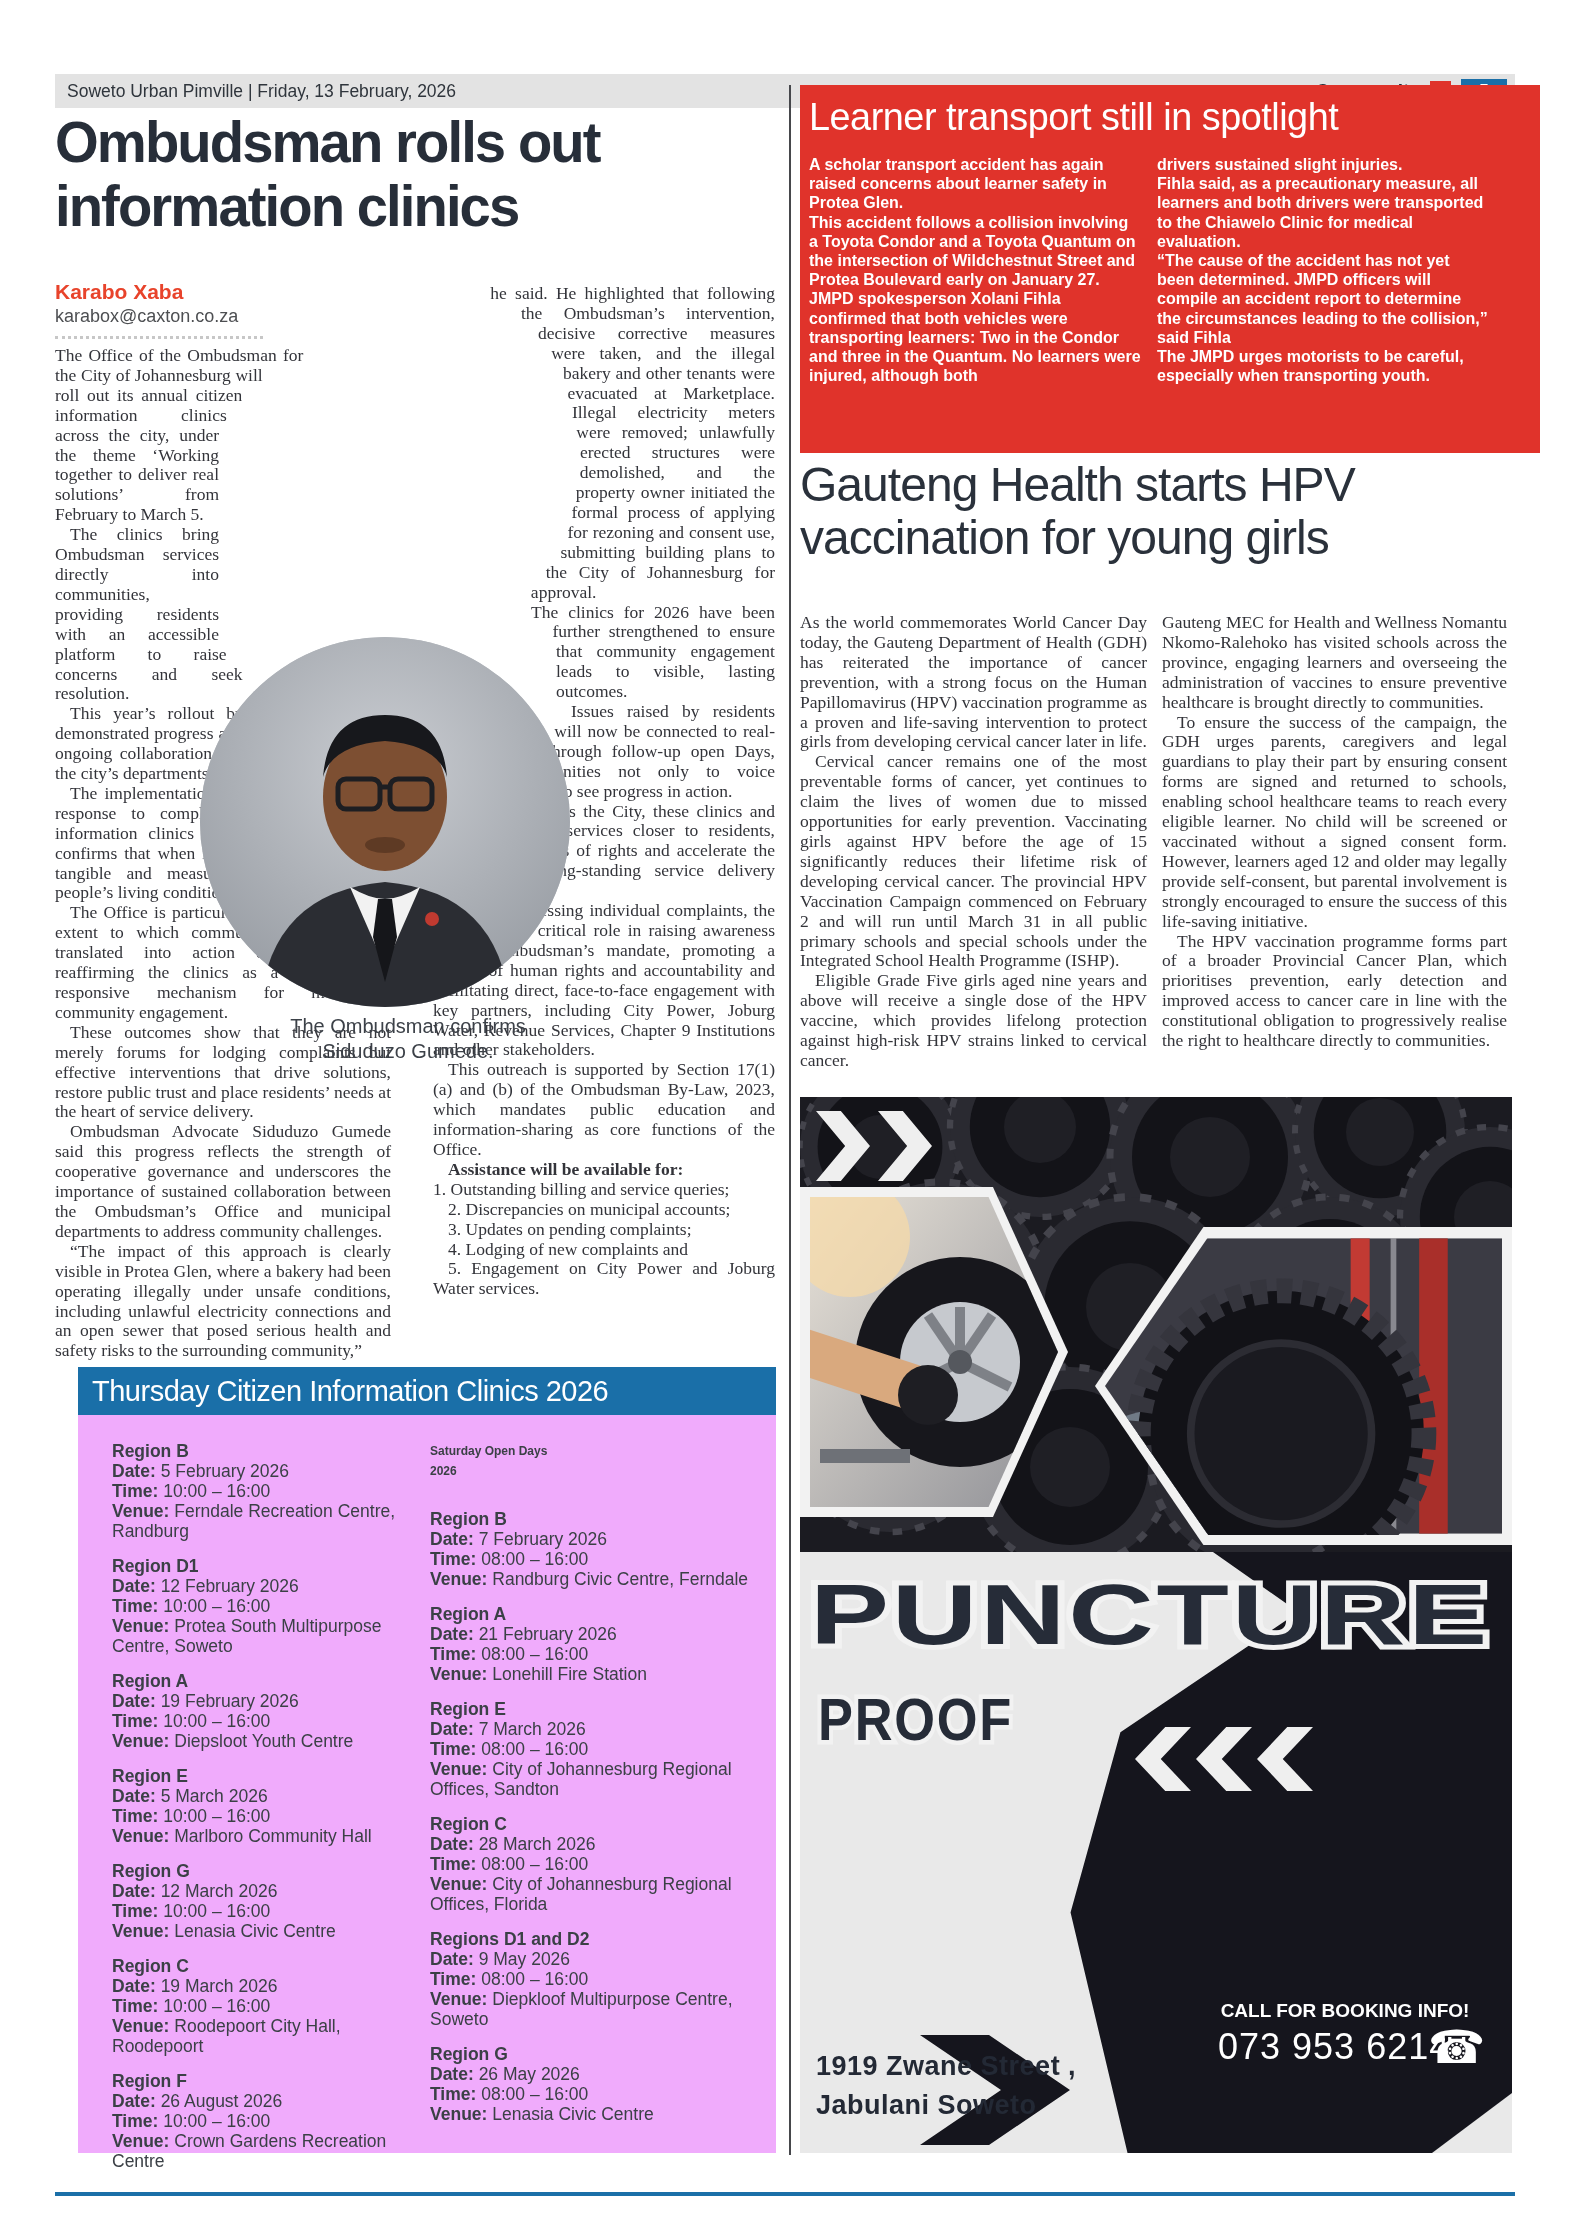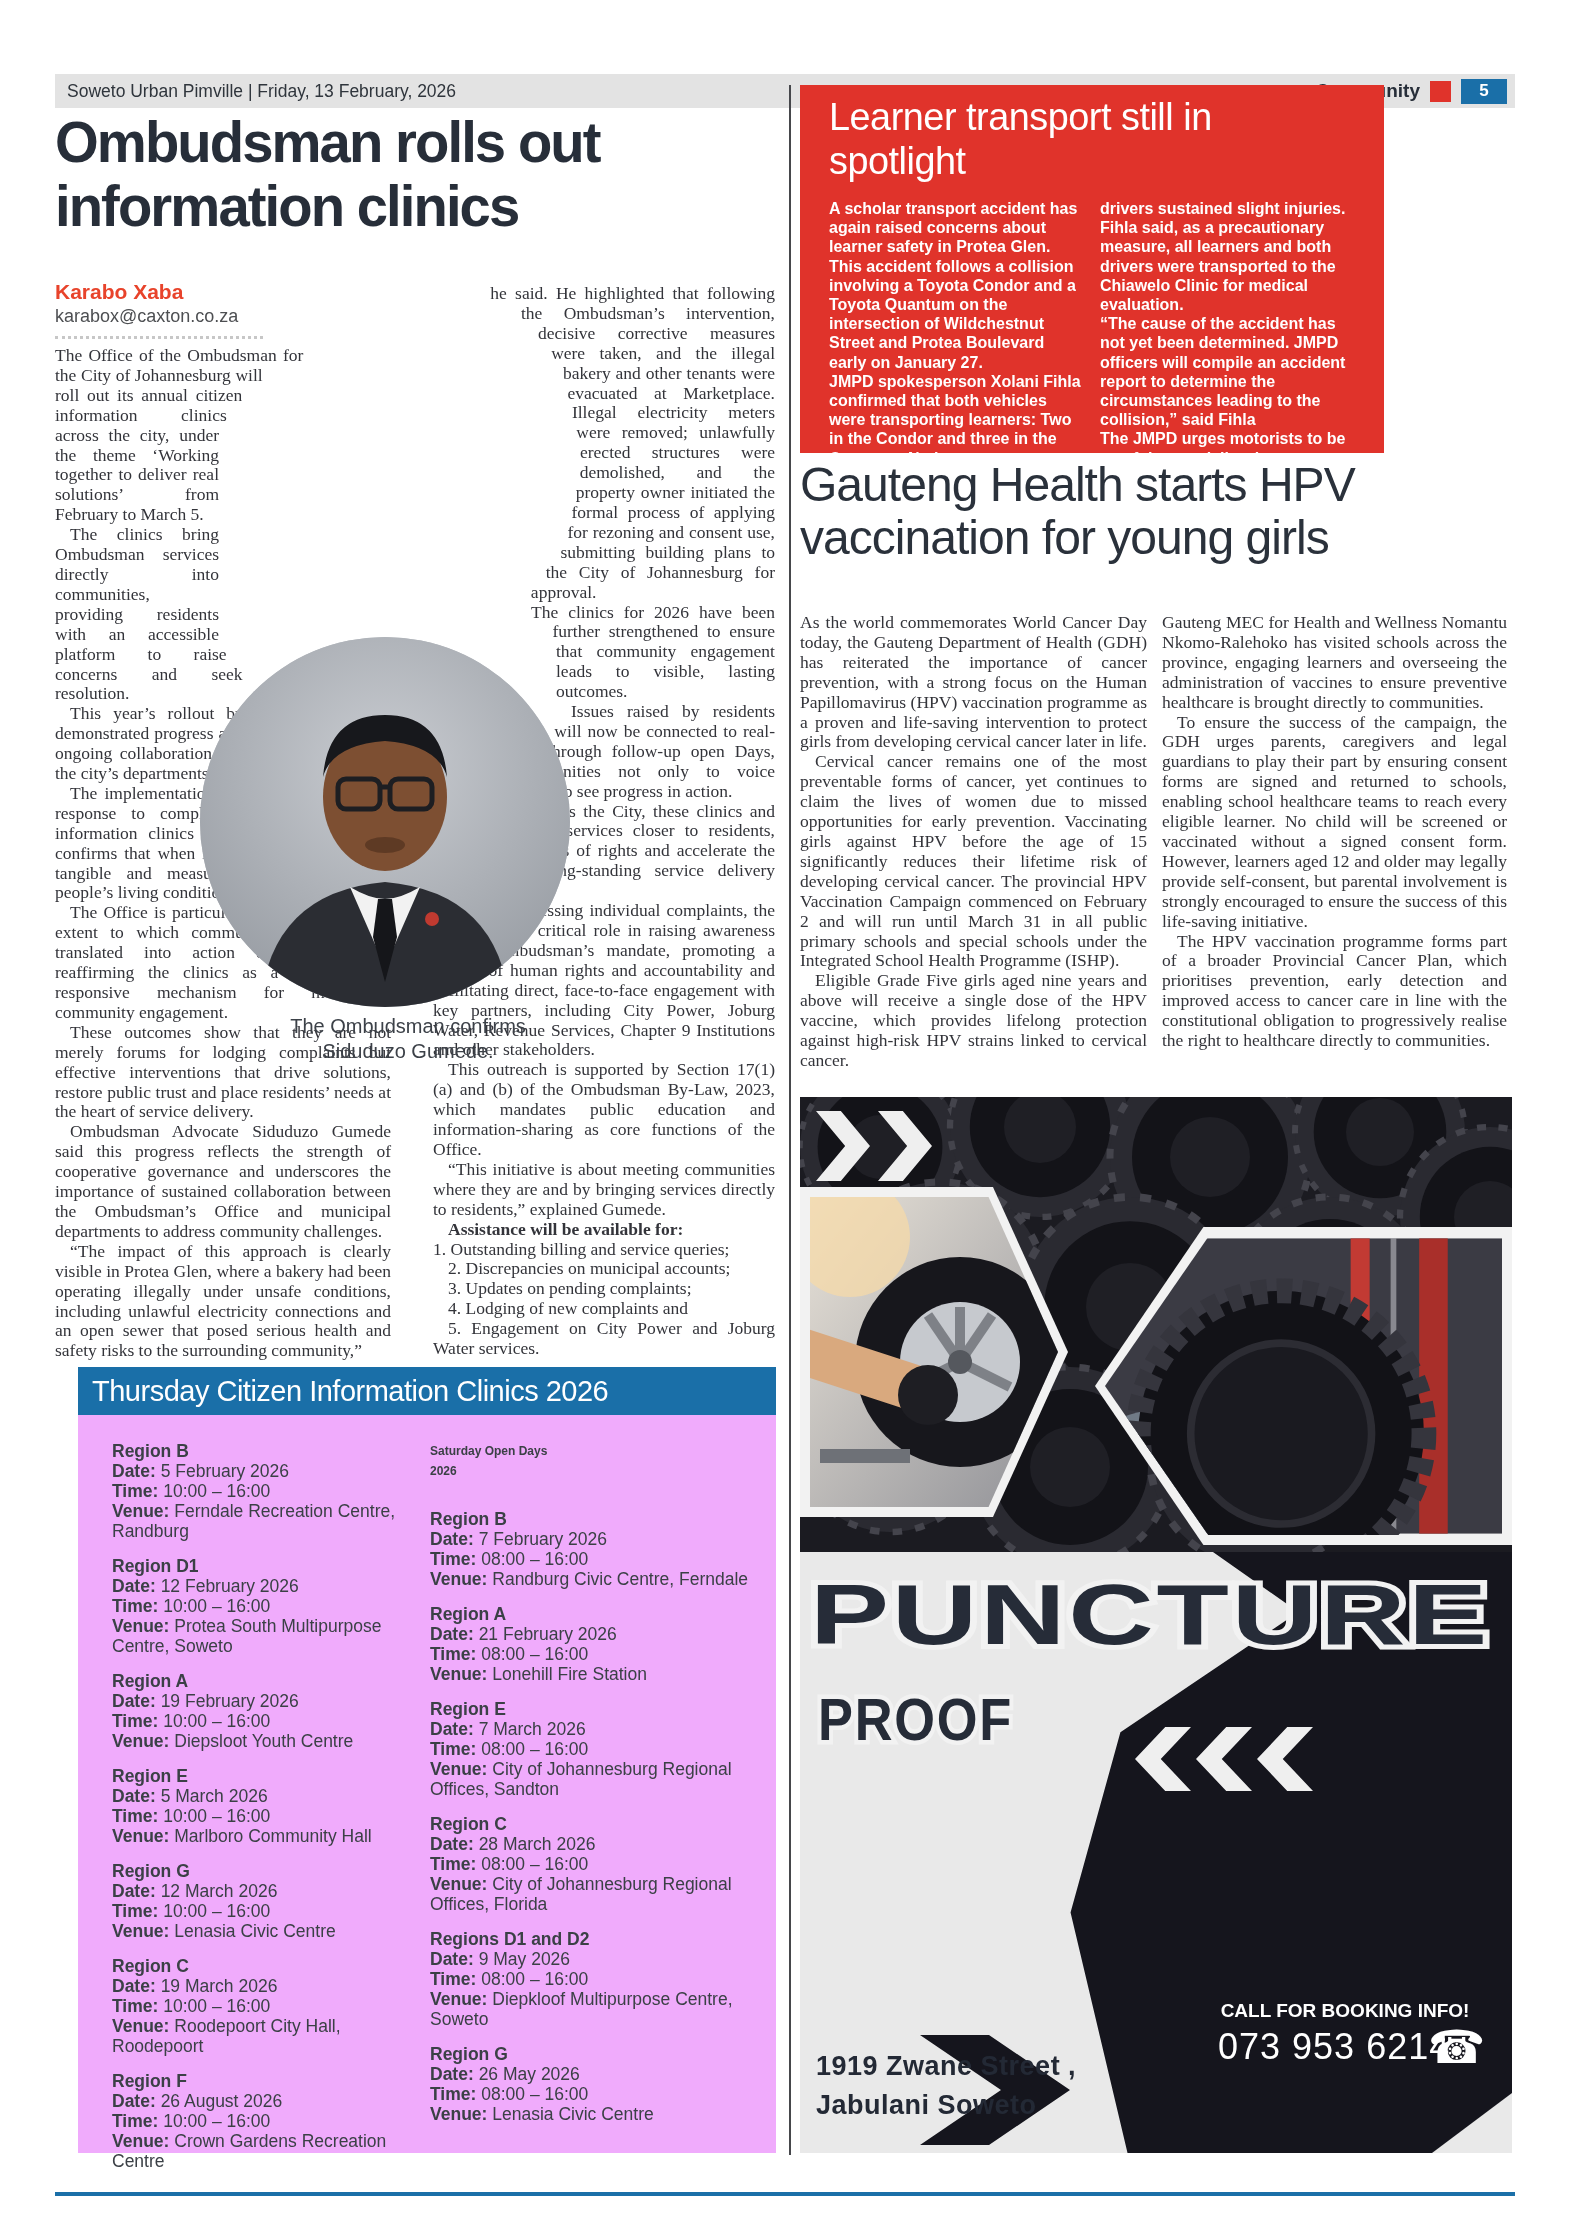--- a/index.html
+++ b/index.html
@@ -38,22 +38,22 @@
          shape-margin:8px;}
   .assist-head{font-weight:bold;text-indent:15px;}
 
   .photo{left:200px;top:637px;width:370px;height:370px;border-radius:50%;overflow:hidden;background:#b9bdc2;}
   .photo svg{display:block;width:100%;height:100%;}
   .caption{left:283px;top:1014px;width:250px;text-align:center;font-size:20px;line-height:1.25;color:#3c4148;}
 
   .vrule{left:789px;top:85px;width:2px;height:2070px;background:#46474b;}
 
   
-  .redbox{left:800px;top:85px;width:584px;height:368px;background:var(--accent-red,#e0332b);
-          box-sizing:border-box;padding:10px 29px;}
+  .redbox{left:800px;top:85px;width:740px;height:368px;background:var(--accent-red,#e0332b);
+          box-sizing:border-box;padding:10px 9px;}
   .red-headline{color:#fff;font-size:39px;letter-spacing:-0.5px;transform:scaleX(.97);transform-origin:left top;}
   .red-cols{display:flex;gap:16px;margin-top:16px;}
   .red-col{width:332px;color:#fff;font-weight:bold;font-size:16px;line-height:19.2px;}
   .red-col p{margin:0;}
 
   
   .hpv-headline{left:800px;top:458px;width:705px;font-size:49px;line-height:1.08;color:#2a313b;
                 font-weight:400;letter-spacing:-1px;transform:scaleX(.98);transform-origin:left top;}
   .hpv-col1{left:800px;top:613px;width:347px;}
   .hpv-col2{left:1162px;top:613px;width:345px;}
@@ -140,21 +140,20 @@
   <div class="abs serif art1-col2">
     <div>
       <span class="cut-l"></span>
 
     <p>he said. He highlighted that following the Ombudsman’s intervention, decisive corrective measures were taken, and the illegal bakery and other tenants were evacuated at Marketplace. Illegal electricity meters were removed; unlawfully erected structures were demolished, and the property owner initiated the formal process of applying for rezoning and consent use, submitting building plans to the City of Johannesburg for approval.</p>
         <p>The clinics for 2026 have been further strengthened to ensure that community engagement leads to visible, lasting outcomes.</p>
         <p>Issues raised by residents will now be connected to real-time solutions through follow-up open Days, enabling communities not only to voice concerns but also to see progress in action.</p>
         <p>Rolled out across the City, these clinics and open days bring services closer to residents, enhance awareness of rights and accelerate the resolution of long-standing service delivery challenges.</p>
         <p>Beyond addressing individual complaints, the clinics play a critical role in raising awareness of the Ombudsman’s mandate, promoting a culture of human rights and accountability and facilitating direct, face-to-face engagement with key partners, including City Power, Joburg Water, Revenue Services, Chapter 9 Institutions and other stakeholders.</p>
         <p>This outreach is supported by Section 17(1) (a) and (b) of the Ombudsman By-Law, 2023, which mandates public education and information-sharing as core functions of the Office.</p>
-        <p>“This initiative is about meeting communities where they are and by bringing services directly to residents,” explained Gumede.</p>
       </div>
     <p class="assist-head">Assistance will be available for:</p>
     <div>
 
     <p>1. Outstanding billing and service queries;</p>
         <p>2. Discrepancies on municipal accounts;</p>
         <p>3. Updates on pending complaints;</p>
         <p>4. Lodging of new complaints and</p>
         <p>5. Engagement on City Power and Joburg Water services.</p>
       </div>

